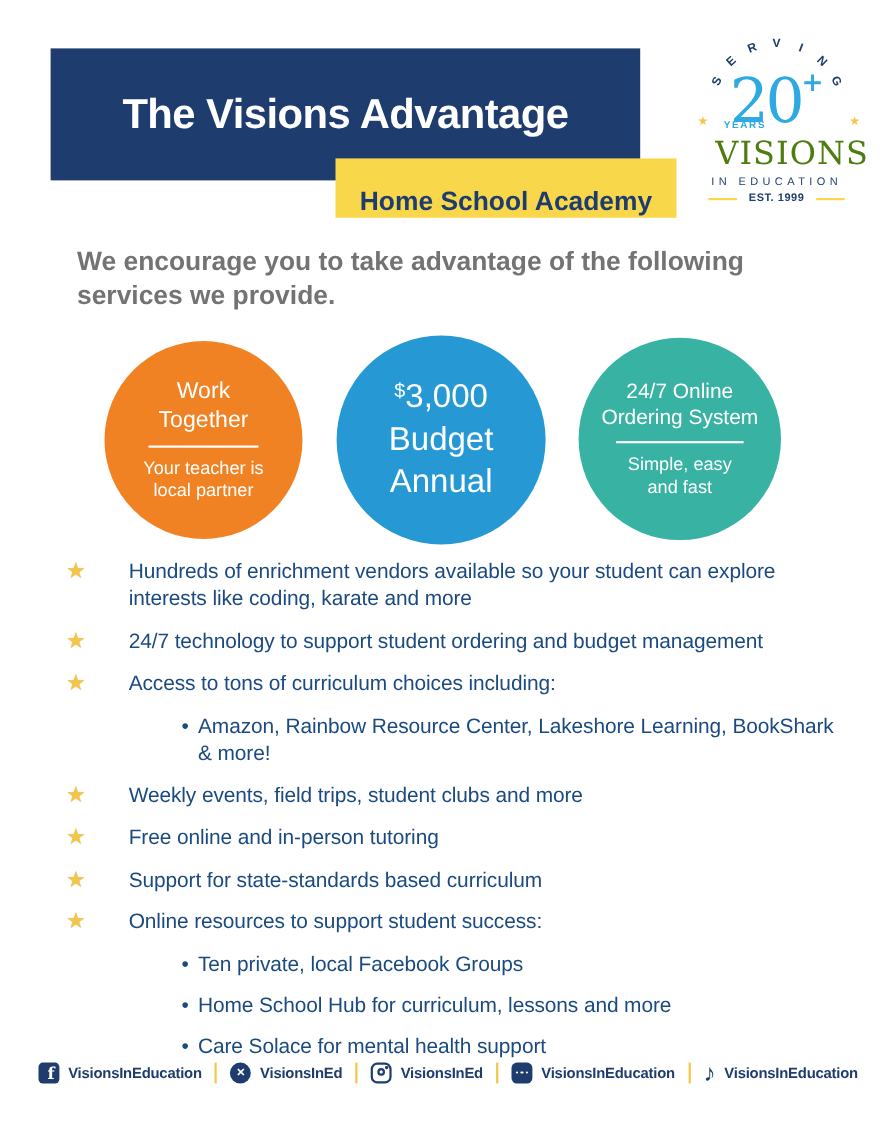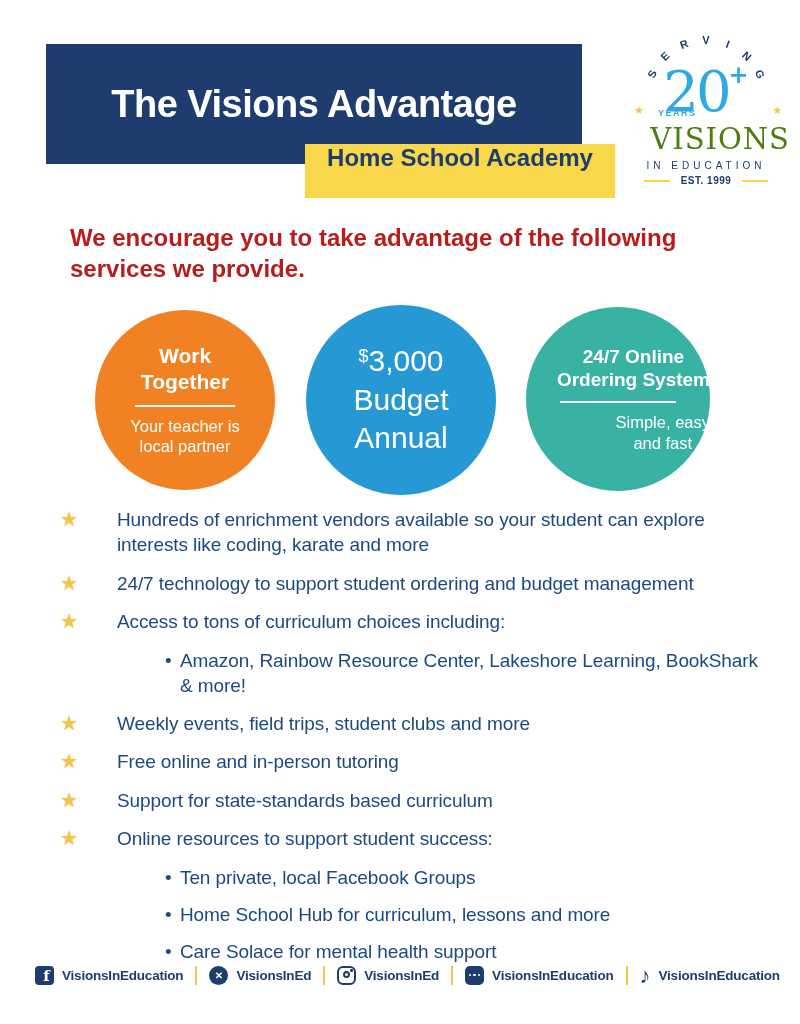--- a/index.html
+++ b/index.html
@@ -14,21 +14,21 @@
   
   .title-banner {
     position:absolute; left:46px; top:44px; width:536px; height:120px;
     background:#1E3C6D; display:flex; align-items:center; justify-content:center;
   }
   .title-banner h1 {
     color:#ffffff; font-size:38px; font-weight:bold; letter-spacing:-0.5px;
   }
   .subtitle-banner {
     position:absolute; left:305px; top:144px; width:310px; height:54px;
-    background:#F8D74B; display:flex; align-items:flex-start; justify-content:center;
+    background:#F8D74B; display:flex; align-items:flex-end; justify-content:center;
   }
   .subtitle-banner span { color:#1E3C6D; font-size:24px; font-weight:600; }
 
   
   .logo { position:absolute; left:622px; top:20px; width:168px; height:180px; }
   .arc-letter {
     position:absolute; font-size:11px; font-weight:bold; color:#1E3C6D;
     letter-spacing:0;
   }
   .logo-number-row { position:absolute; top:40px; left:0; width:100%; text-align:center; }
@@ -59,33 +59,33 @@
   .logo-est-row {
     position:absolute; top:155px; left:0; width:100%;
     display:flex; align-items:center; justify-content:center; gap:11px;
   }
   .logo-est-row .rule { width:26px; height:2px; background:#F8D74B; }
   .logo-est-row .est { font-size:10px; font-weight:bold; color:#1E3C6D; letter-spacing:0.5px; }
 
   
   .intro {
     position:absolute; left:70px; top:222px; width:625px;
-    font-size:24px; font-weight:bold; line-height:1.3; color:#b91c1c;
+    font-size:24px; font-weight:bold; line-height:1.3; color:#737373;
   }
 
   
   .circle {
     position:absolute; border-radius:50%; color:#ffffff;
     display:flex; flex-direction:column; align-items:center; justify-content:center;
     text-align:center;
   }
   .circle-1 { left:95px;  top:310px; width:180px; height:180px; }
   .circle-2 { left:306px; top:305px; width:190px; height:190px; }
   .circle-3 { left:526px; top:307px; width:184px; height:184px; }
-  .circle .c-title { font-size:21px; font-weight:bold; line-height:1.25; }
+  .circle .c-title { font-size:21px; font-weight:normal; line-height:1.25; }
   .circle-3 .c-title { font-size:19px; }
   .circle .c-divider { width:100px; height:2px; background:#ffffff; margin:9px auto; }
   .circle-3 .c-divider { width:116px; }
   .circle .c-sub { font-size:16.5px; line-height:1.25; }
   .circle-2 .c-big { font-size:30px; line-height:1.28; }
   .circle-2 .c-currency { font-size:18px; vertical-align:9px; }
 
   
   .benefits { position:absolute; left:60px; top:507px; width:712px; }
   .bullet-row { display:flex; align-items:flex-start; margin-bottom:13px; }
@@ -178,21 +178,21 @@
   </div>
 
   <div class="circle circle-2" style="background: rgb(38, 153, 213);">
     <div class="c-big">
       <div><span class="c-currency">$</span><span>3,000</span></div>
       <div>Budget</div>
       <div>Annual</div>
     </div>
   </div>
 
-  <div class="circle circle-3" style="background: rgb(56, 178, 163); align-items: flex-end;">
+  <div class="circle circle-3" style="background: rgb(56, 178, 163);">
     <div class="c-title">
       <div>24/7 Online</div>
       <div>Ordering System</div>
     </div>
     <div class="c-divider"></div>
     <div class="c-sub">
       <div>Simple, easy</div>
       <div>and fast</div>
     </div>
   </div>

